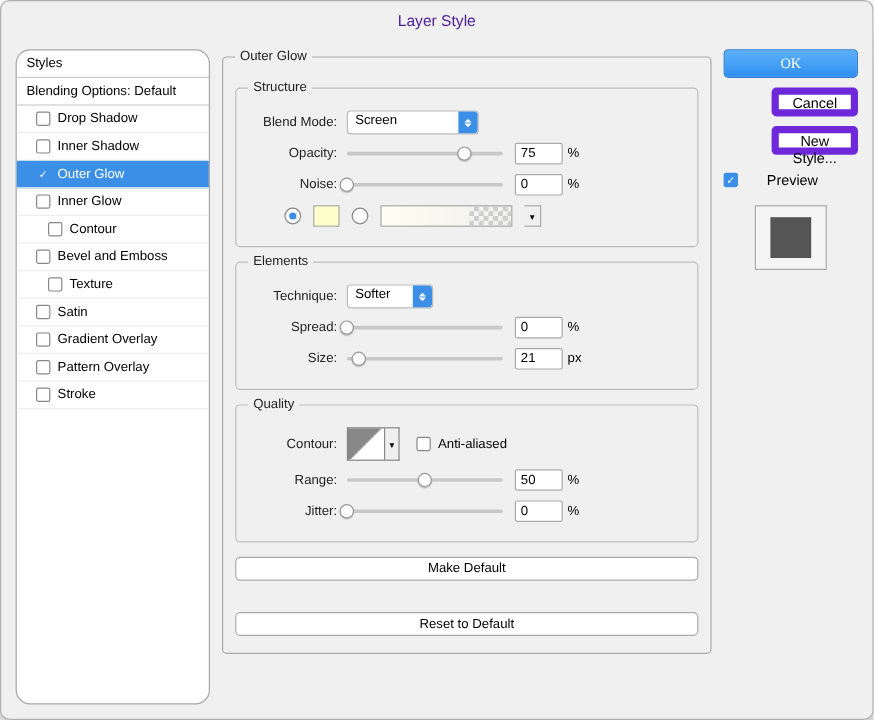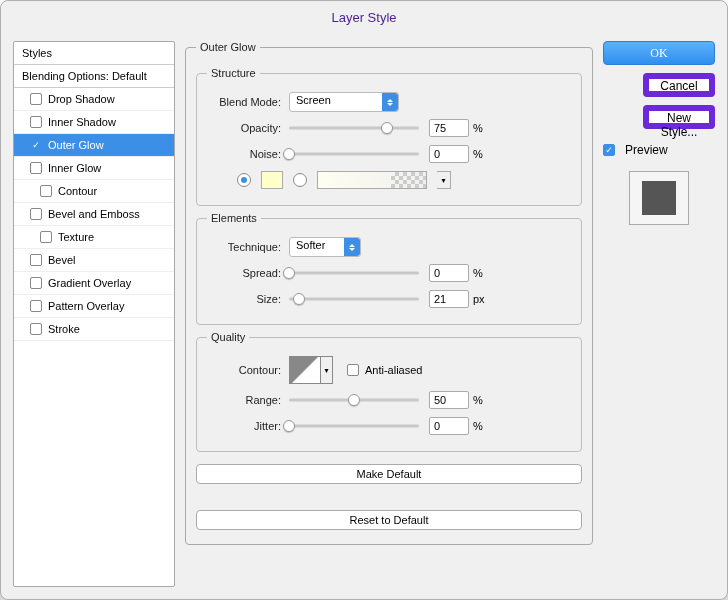--- a/index.html
+++ b/index.html
@@ -1,20 +1,20 @@
 <!DOCTYPE html>
 <html><head>
 <meta charset="utf-8">
 <style>
 * { box-sizing: border-box; margin: 0; padding: 0; font-family: -apple-system, "Helvetica Neue", Arial, sans-serif; }
 body { background: #fff; }
 .window { width: 728px; height: 600px; background: #f0f0f0; border: 1px solid #b0b0b0; border-radius: 8px; box-shadow: 0 20px 40px rgba(0,0,0,0.35); position: relative; }
 .titlebar { height: 34px; text-align: center; line-height: 34px; font-size: 13px; color: #4c1d95; }
 .content { position: absolute; top: 40px; left: 12px; right: 12px; bottom: 12px; display: flex; gap: 10px; }
-.styles-panel { width: 162px; border: 1px solid #a8a8a8; background: #fff; border-radius: 2px; }
+.styles-panel { width: 162px; border: 1px solid #a8a8a8; background: #fff; border-radius: 12px; }
 .styles-head { font-size: 11px; padding: 5px 8px; border-bottom: 1px solid #ccc; }
 .blend-head { font-size: 11px; padding: 5px 8px; border-bottom: 1px solid #ccc; }
 .style-item { font-size: 11px; padding: 5px 16px; display: flex; align-items: center; gap: 6px; border-bottom: 1px solid #eee; cursor: pointer; }
 .style-item.selected { background: #3b8fe6; color: #fff; }
 .style-item.sub { padding-left: 26px; }
 .checkbox { width: 12px; height: 12px; border: 1px solid #888; border-radius: 2px; background: #fff; flex-shrink: 0; display: inline-flex; align-items: center; justify-content: center; }
 .checkbox.checked { background: #3b8fe6; border-color: #3b8fe6; }
 .checkbox.checked::after { content: "✓"; color: #fff; font-size: 9px; line-height: 1; }
 .main-panel { flex: 1; }
 fieldset.outer { border: 1px solid #a8a8a8; border-radius: 4px; padding: 8px 10px 14px; background: transparent; }
@@ -37,21 +37,21 @@
 .gradient-box { width:110px; height:18px; border:1px solid #aaa; background: linear-gradient(to right, #fffef0, rgba(255,255,240,0)); position:relative;}
 .gradient-box::after { content:""; position:absolute; right:0; top:0; bottom:0; width:35px; background-image: linear-gradient(45deg,#ccc 25%,transparent 25%),linear-gradient(-45deg,#ccc 25%,transparent 25%),linear-gradient(45deg,transparent 75%,#ccc 75%),linear-gradient(-45deg,transparent 75%,#ccc 75%); background-size:8px 8px; background-position:0 0,0 4px,4px -4px,-4px 0;}
 .grad-cap { width:14px; height:18px; border:1px solid #aaa; border-left:none; display:flex; align-items:center; justify-content:center; font-size:8px;}
 .contour-box { width: 32px; height: 28px; border: 1px solid #888; background: linear-gradient(135deg, #888 0%, #888 48%, #fff 52%, #fff 100%); }
 .contour-cap { width:12px; height:28px; border:1px solid #888; border-left:none; display:flex; align-items:center; justify-content:center; font-size:8px; }
 .btn-row { display:flex; gap:26px; justify-content:center; margin-top:12px;flex-direction:column;}
 .btn { font-size: 11px; padding: 3px 14px; border:1px solid #aaa; border-radius:4px; background:#fff; cursor:pointer; }
 .right-panel { width: 112px; display:flex; flex-direction:column; gap:8px; align-items:stretch; }
 .btn-primary { background: linear-gradient(#5db1fb,#2f8ff0); color:#fff; border:1px solid #2d7ed8; border-radius:4px; height:24px; font-size:12px; cursor:pointer;font-family:Liberation Serif, serif;}
 .btn-normal { background:#fff; border:6px solid #6d28d9; border-radius:4px; height:24px; font-size:12px; cursor:pointer;margin-left:40px;}
-.preview-row { display:flex; align-items:center; gap:10px; font-size:12px; margin-top:6px;}
+.preview-row { display:flex; align-items:center; gap:24px; font-size:12px; margin-top:6px;}
 .preview-box { width: 60px; height: 54px; border:1px solid #aaa; background:#f5f5f5; display:flex; align-items:center; justify-content:center; margin-top:6px; align-self:center;}
 .preview-inner { width: 34px; height: 34px; background:#555; }
 </style>
 </head>
 <body>
 
 <div class="window">
   <div class="titlebar">Layer Style</div>
   <div class="content">
 
@@ -82,21 +82,21 @@
       <div class="style-item">
         <span class="checkbox"></span>
         <span>Bevel and Emboss</span>
       </div>
       <div class="style-item sub">
         <span class="checkbox"></span>
         <span>Texture</span>
       </div>
       <div class="style-item">
         <span class="checkbox"></span>
-        <span>Bevel</span>
+        <span>Satin</span>
       </div>
       <div class="style-item">
         <span class="checkbox"></span>
         <span>Gradient Overlay</span>
       </div>
       <div class="style-item">
         <span class="checkbox"></span>
         <span>Pattern Overlay</span>
       </div>
       <div class="style-item">

